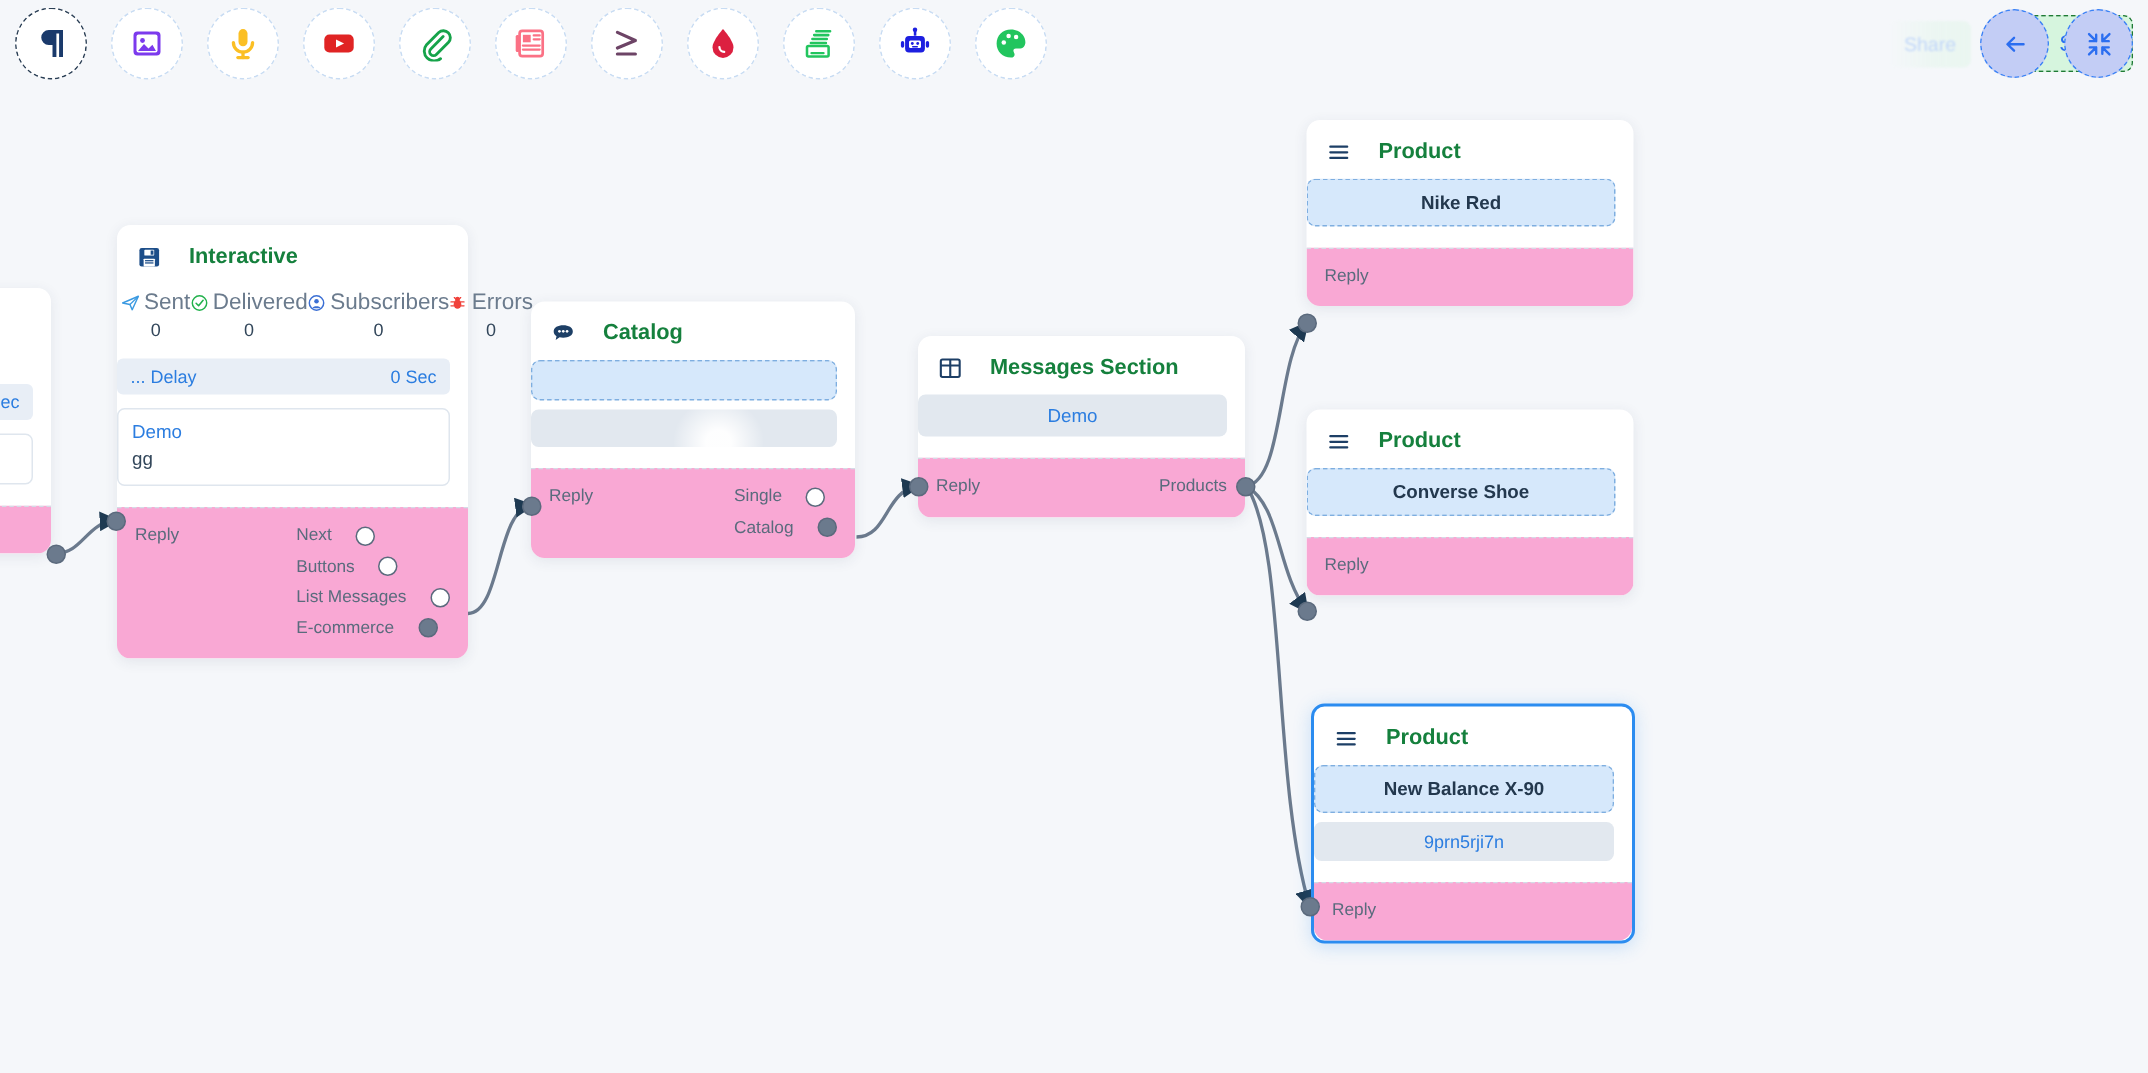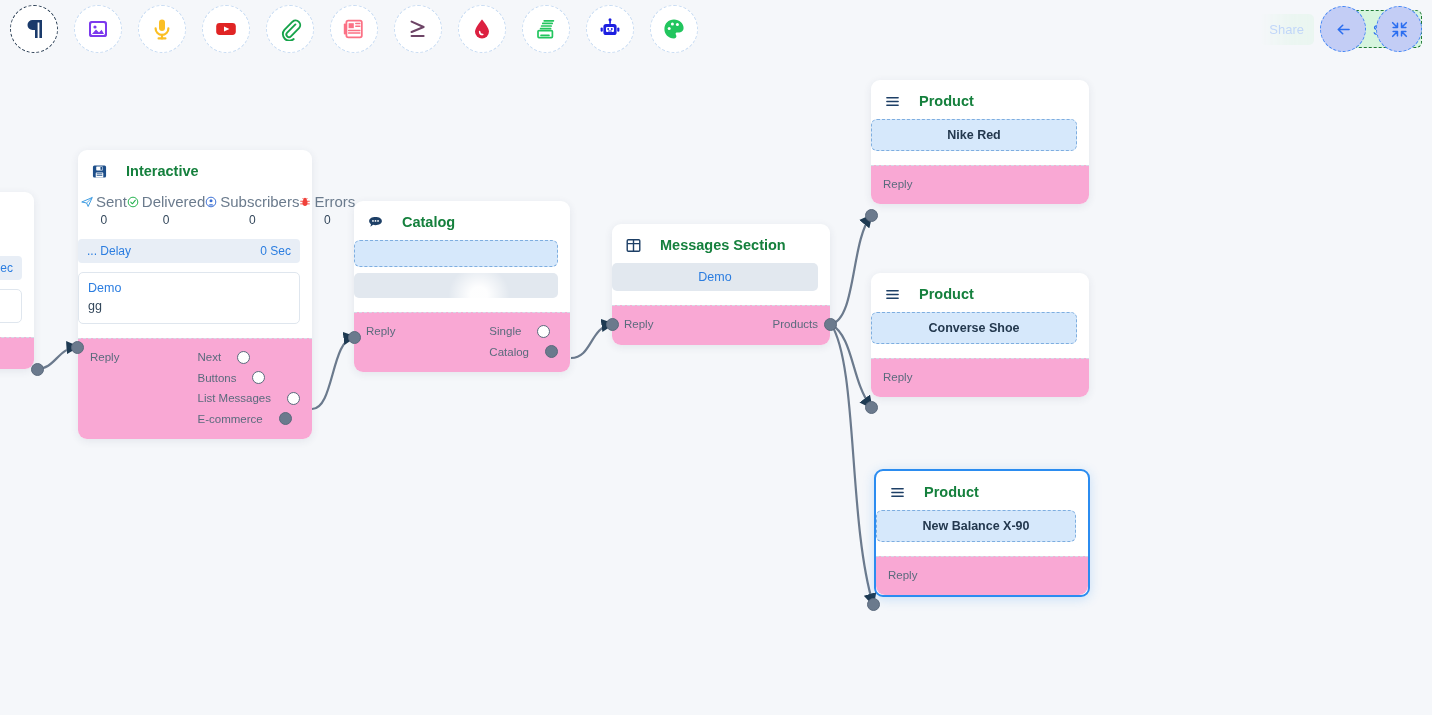--- a/index.html
+++ b/index.html
@@ -442,20 +442,21 @@
 
   <div class="node selected" style="left:874px; top:469px; width:216px;">
     <div class="node-head">
       <svg width="15" height="15" viewBox="0 0 16 16">
         <path d="M2 4 H14 M2 8 H14 M2 12 H14" stroke="#1d3f66" stroke-width="1.6" stroke-linecap="round"></path>
       </svg>
       <span>Product</span>
     </div>
     <div class="node-body">
       <div class="chip-primary">New Balance X-90</div>
+      <div class="chip-secondary">9prn5rji7n</div>
     </div>
     <div class="node-foot">
       <div class="foot-row">
         <span class="port-label">Reply</span>
       </div>
     </div>
   </div>
   <span class="dot dot-abs" style="left:867px; top:598px;"></span>
 
   <div class="toolbar">

